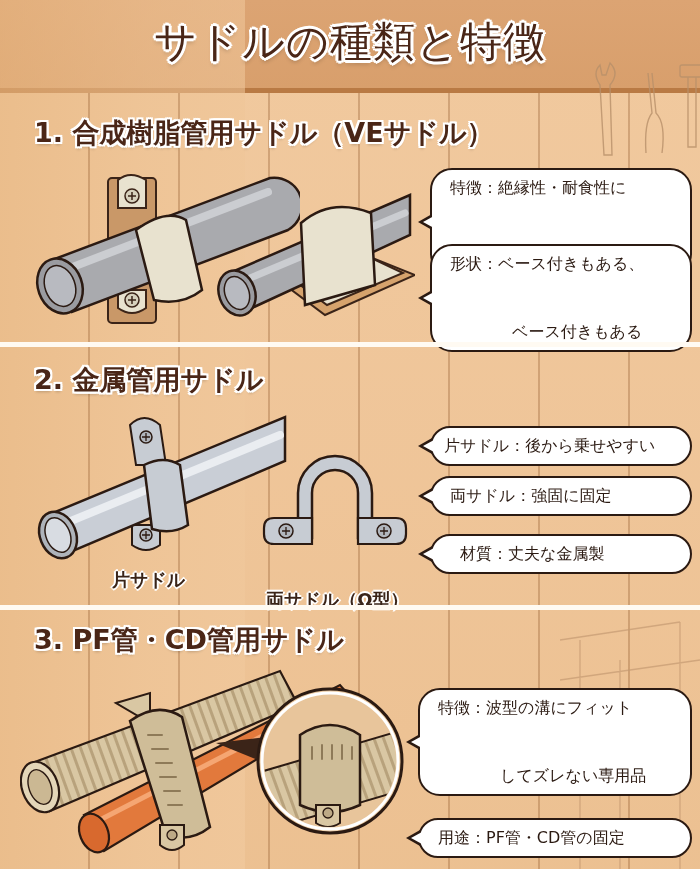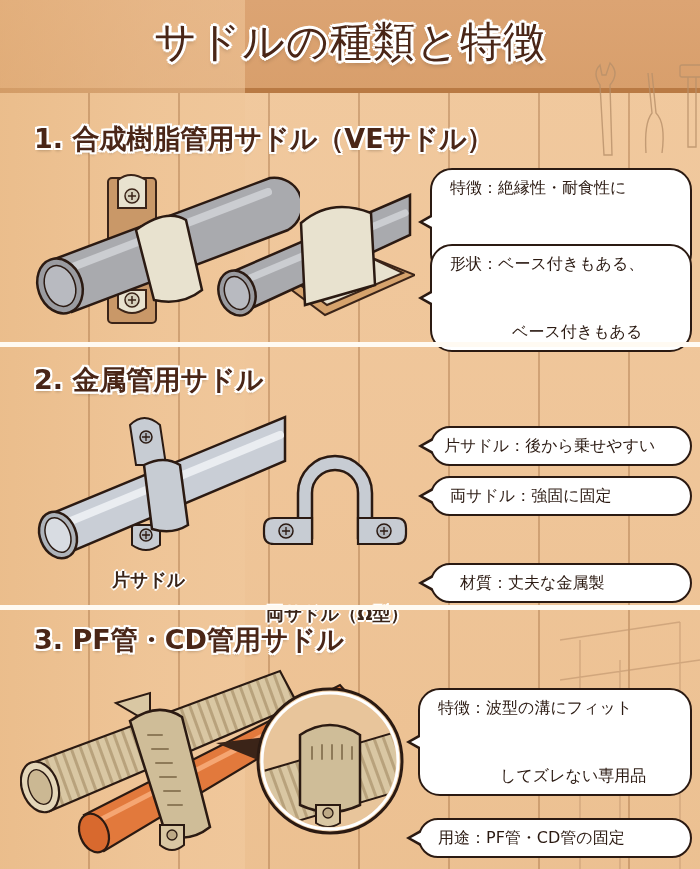--- a/index.html
+++ b/index.html
@@ -114,21 +114,21 @@
     </g>
   </svg>
   <svg class="illus" style="left:560px;top:620px" width="140" height="249" viewBox="0 0 140 249">
     <g fill="none" stroke="#c49a72" stroke-width="1.3" opacity="0.7">
       <path d="M0 20 l120 -18 M0 60 l140 -20 M20 20 v229 M120 2 v247 M60 40 v209"></path>
     </g>
   </svg>
 
   <div class="title">サドルの種類と特徴</div>
 
-  <div class="section-title" style="top:121px">1. 合成樹脂管用サドル（VEサドル）</div>
+  <div class="section-title" style="top:115px">1. 合成樹脂管用サドル（VEサドル）</div>
 
   <svg class="illus" style="left:30px;top:160px" width="270" height="175" viewBox="0 0 270 175">
 
     <rect x="78" y="18" width="48" height="145" rx="4" fill="#c99868" stroke="#3b2418" stroke-width="2"></rect>
 
     <path d="M88 20 q12 -10 28 0 v28 h-28 z" fill="#e8e2cf" stroke="#3b2418" stroke-width="2"></path>
     <circle cx="102" cy="36" r="7" fill="#d6d0bc" stroke="#3b2418" stroke-width="1.5"></circle>
     <path d="M98 36 h8 M102 32 v8" stroke="#3b2418" stroke-width="1.5"></path>
     <path d="M88 130 h28 v18 q-14 10 -28 0 z" fill="#e8e2cf" stroke="#3b2418" stroke-width="2"></path>
     <circle cx="102" cy="140" r="7" fill="#d6d0bc" stroke="#3b2418" stroke-width="1.5"></circle>
@@ -188,35 +188,35 @@
 
   <svg class="illus" style="left:260px;top:448px" width="150" height="110" viewBox="0 0 150 110">
     <path d="M38 90 V45 a37 37 0 0 1 74 0 V90 h-14 V45 a23 23 0 0 0 -46 0 V90 z" fill="#c7ccd3" stroke="#2b1a12" stroke-width="2.5"></path>
     <path d="M4 80 q0 -10 10 -10 h38 v26 h-38 q-10 0 -10 -10 z" fill="#c7ccd3" stroke="#2b1a12" stroke-width="2.2"></path>
     <path d="M98 70 h38 q10 0 10 10 v6 q0 10 -10 10 h-38 z" fill="#c7ccd3" stroke="#2b1a12" stroke-width="2.2"></path>
     <circle cx="26" cy="83" r="7" fill="#b1b6bd" stroke="#2b1a12" stroke-width="1.5"></circle>
     <path d="M22 83 h8 M26 79 v8" stroke="#2b1a12" stroke-width="1.3"></path>
     <circle cx="124" cy="83" r="7" fill="#b1b6bd" stroke="#2b1a12" stroke-width="1.5"></circle>
     <path d="M120 83 h8 M124 79 v8" stroke="#2b1a12" stroke-width="1.3"></path>
   </svg>
-  <div class="caption" style="left:266px;top:602px">両サドル（Ω型）</div>
+  <div class="caption" style="left:266px;top:588px">両サドル（Ω型）</div>
 
   <div class="bubble" style="left:430px;top:418px;width:262px;padding:6px 10px 6px 12px;margin-top:8px;">
     <div class="row">
       <span class="label">片サドル：</span>
       <span class="text">後から乗せやすい</span>
     </div>
   </div>
   <div class="bubble" style="left:430px;top:476px;width:262px;">
     <div class="row">
       <span class="label">両サドル：</span>
       <span class="text">強固に固定</span>
     </div>
   </div>
-  <div class="bubble" style="left:430px;top:534px;width:262px;padding-left:28px;margin-top:29px;">
+  <div class="bubble" style="left:430px;top:534px;width:262px;padding-left:28px;">
     <div class="row">
       <span class="label">材質：</span>
       <span class="text">丈夫な金属製</span>
     </div>
   </div>
 
   <div class="divider" style="top:605px"></div>
 
   <div class="section-title" style="top:622px">3. PF管・CD管用サドル</div>
 

